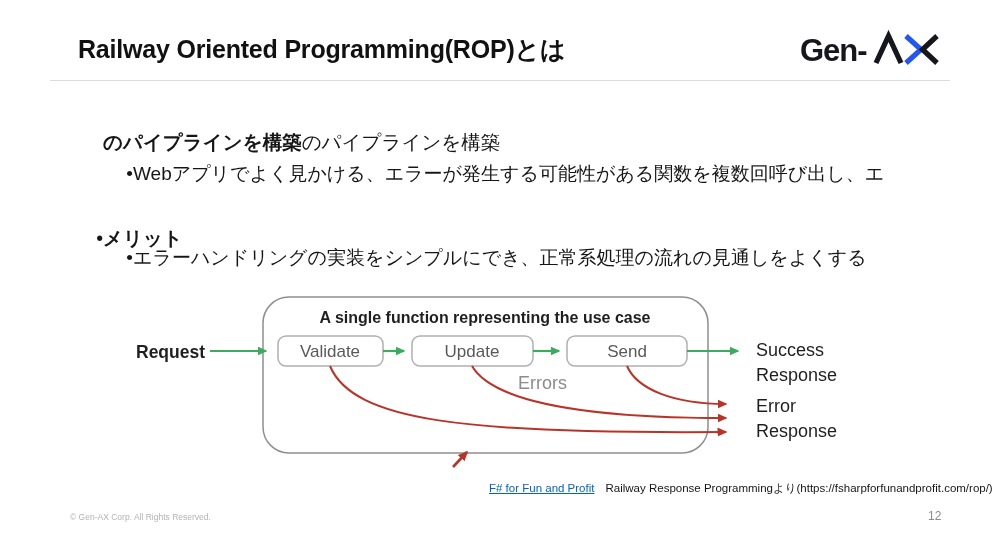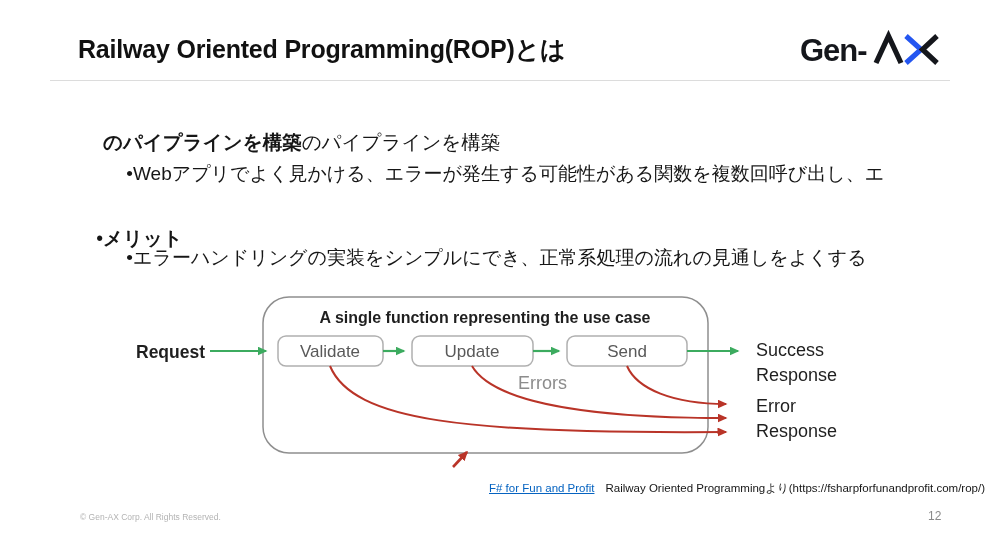--- a/index.html
+++ b/index.html
@@ -31,21 +31,21 @@
   .diagram{position:absolute;left:120px;top:285px;width:840px;height:195px;}
   .diagram text{font-family:"Liberation Sans","DejaVu Sans",sans-serif;}
   .dg-title{font-size:16px;font-weight:700;}
   .dg-box-label{font-size:17px;}
   .dg-side-label{font-size:18px;}
   .dg-errors{font-size:18px;}
   .dg-request{font-size:17.5px;font-weight:600;}
 
   .citation{position:absolute;left:445px;top:481px;font-size:11.5px;white-space:nowrap;color:#161616;}
   .citation .link{text-decoration:underline;margin-right:11px;cursor:pointer;margin-left:44px;}
-  .copyright{position:absolute;left:80px;top:512px;font-size:8.5px;color:#b3b3b3;}
+  .copyright{position:absolute;left:70px;top:512px;font-size:8.5px;color:#b3b3b3;}
   .pagenum{position:absolute;left:928px;top:509px;font-size:12px;color:#8a8a8a;}
 </style>
 </head>
 <body>
 
 <div class="slide">
 
   <h1 class="page-title">Railway Oriented Programming(ROP)とは</h1>
 
   <div class="logo">
@@ -104,18 +104,18 @@
 
     <line x1="333" y1="182" x2="347" y2="167" stroke-width="2.6" marker-end="url(#mr)" stroke="#b93428"></line>
 
     <text class="dg-errors" x="398" y="104" fill="#8c8c8c">Errors</text>
     <text class="dg-side-label" x="636" y="71" fill="#1f1f1f">Success</text>
     <text class="dg-side-label" x="636" y="96" fill="#1f1f1f">Response</text>
     <text class="dg-side-label" x="636" y="127" fill="#1f1f1f">Error</text>
     <text class="dg-side-label" x="636" y="152" fill="#1f1f1f">Response</text>
   </svg>
 
-  <div class="citation"><span class="link" style="color: rgb(5, 99, 193);">F# for Fun and Profit</span><span>Railway Oriented Programmingより(https://fsharpforfunandprofit.com/rop/)</span></div>
+  <div class="citation"><span class="link" style="color: rgb(5, 99, 193);">F# for Fun and Profit</span><span>Railway Response Programmingより(https://fsharpforfunandprofit.com/rop/)</span></div>
 
   <div class="copyright">© Gen-AX Corp. All Rights Reserved.</div>
   <div class="pagenum">12</div>
 
 </div>
 
 </body></html>

